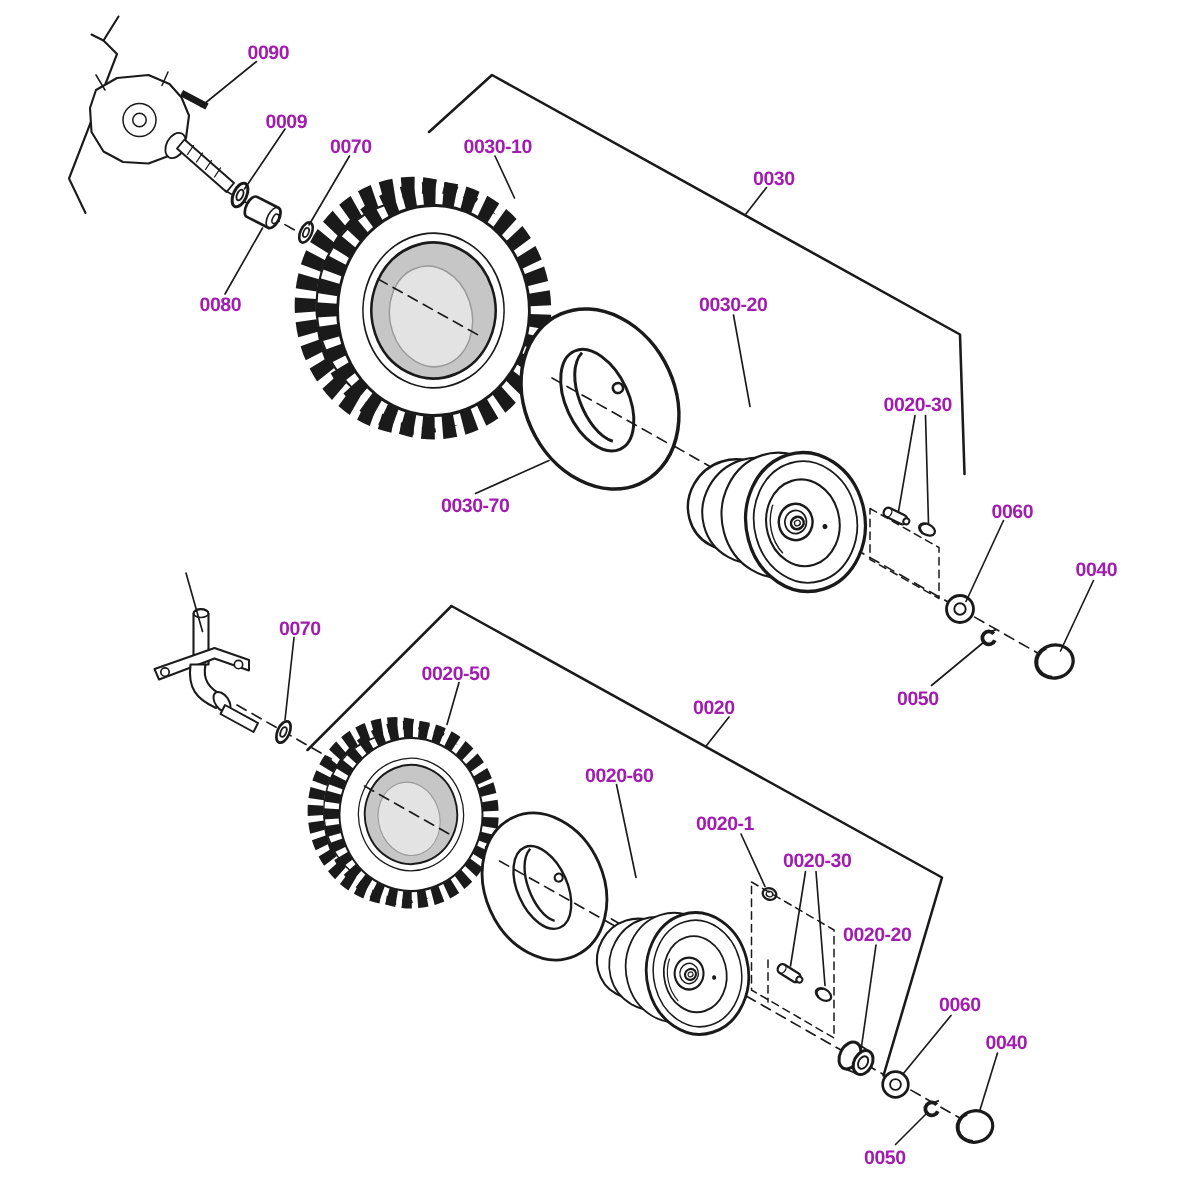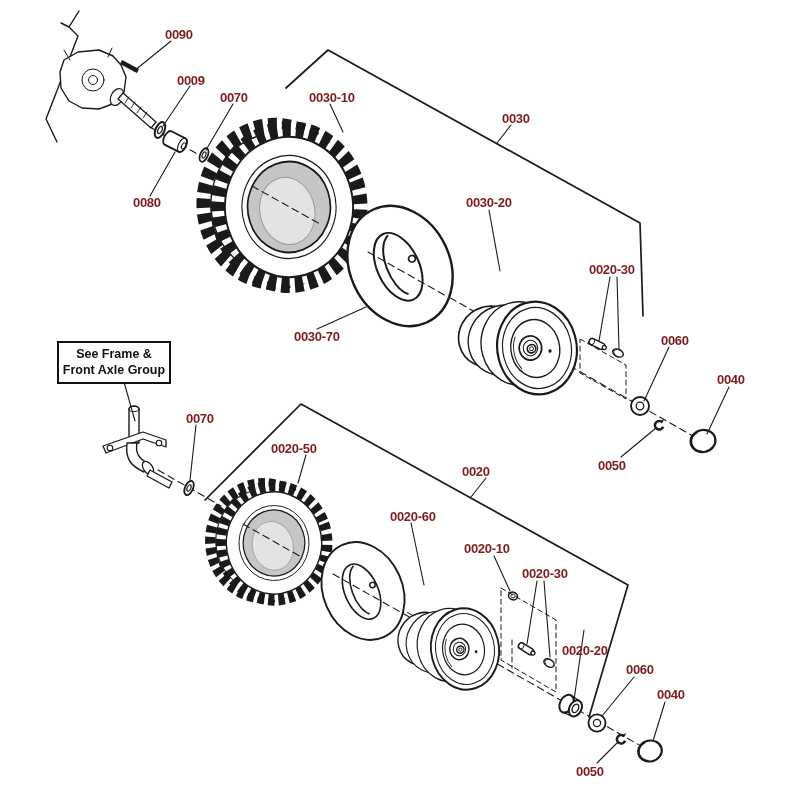--- a/index.html
+++ b/index.html
@@ -3,21 +3,21 @@
 <meta charset="utf-8">
 <style>
   html,body{margin:0;padding:0;background:#fff;}
   .canvas{
     position:relative;width:800px;height:800px;background:#fff;
     font-family:"Liberation Sans",sans-serif;overflow:hidden;
   }
   .canvas svg{position:absolute;left:0;top:0;}
   .callout{
     position:absolute;font-weight:bold;font-size:13px;letter-spacing:-0.3px;
-    color:#7f1d1d;white-space:nowrap;line-height:1;
+    color:#a21caf;white-space:nowrap;line-height:1;
   }
   .notebox{
     position:absolute;left:57px;top:341px;width:106px;
     border:2px solid #111;background:#fff;text-align:center;
     font-weight:bold;font-size:12.5px;line-height:1.3;padding:3px 2px;color:#111;
   }
   .art{stroke:#1a1a1a;stroke-linecap:round;stroke-linejoin:round;fill:none;}
 </style>
 </head>
 <body>
@@ -216,28 +216,24 @@
 <div class="callout" style="left:309px;top:91px">0030-10</div>
 <div class="callout" style="left:502px;top:112px">0030</div>
 <div class="callout" style="left:133px;top:196px">0080</div>
 <div class="callout" style="left:466px;top:196px">0030-20</div>
 <div class="callout" style="left:589px;top:263px">0020-30</div>
 <div class="callout" style="left:294px;top:330px">0030-70</div>
 <div class="callout" style="left:661px;top:334px">0060</div>
 <div class="callout" style="left:717px;top:373px">0040</div>
 <div class="callout" style="left:598px;top:459px">0050</div>
 <div class="callout" style="left:186px;top:412px">0070</div>
-<div class="callout" style="left:271px;top:442px">0020-50</div>
+<div class="callout" style="left:281px;top:442px">0020-50</div>
 <div class="callout" style="left:462px;top:465px">0020</div>
 <div class="callout" style="left:390px;top:510px">0020-60</div>
-<div class="callout" style="left:464px;top:542px">0020-10</div>
+<div class="callout" style="left:464px;top:542px">0020-1</div>
 <div class="callout" style="left:522px;top:567px">0020-30</div>
-<div class="callout" style="left:562px;top:644px">0020-20</div>
+<div class="callout" style="left:562px;top:616px">0020-20</div>
 <div class="callout" style="left:626px;top:663px">0060</div>
 <div class="callout" style="left:657px;top:688px">0040</div>
 <div class="callout" style="left:576px;top:765px">0050</div>
 
-<div class="notebox">
-  <div>See Frame &amp;</div>
-  <div>Front Axle Group</div>
+
 </div>
 
-</div>
-
 </body></html>

